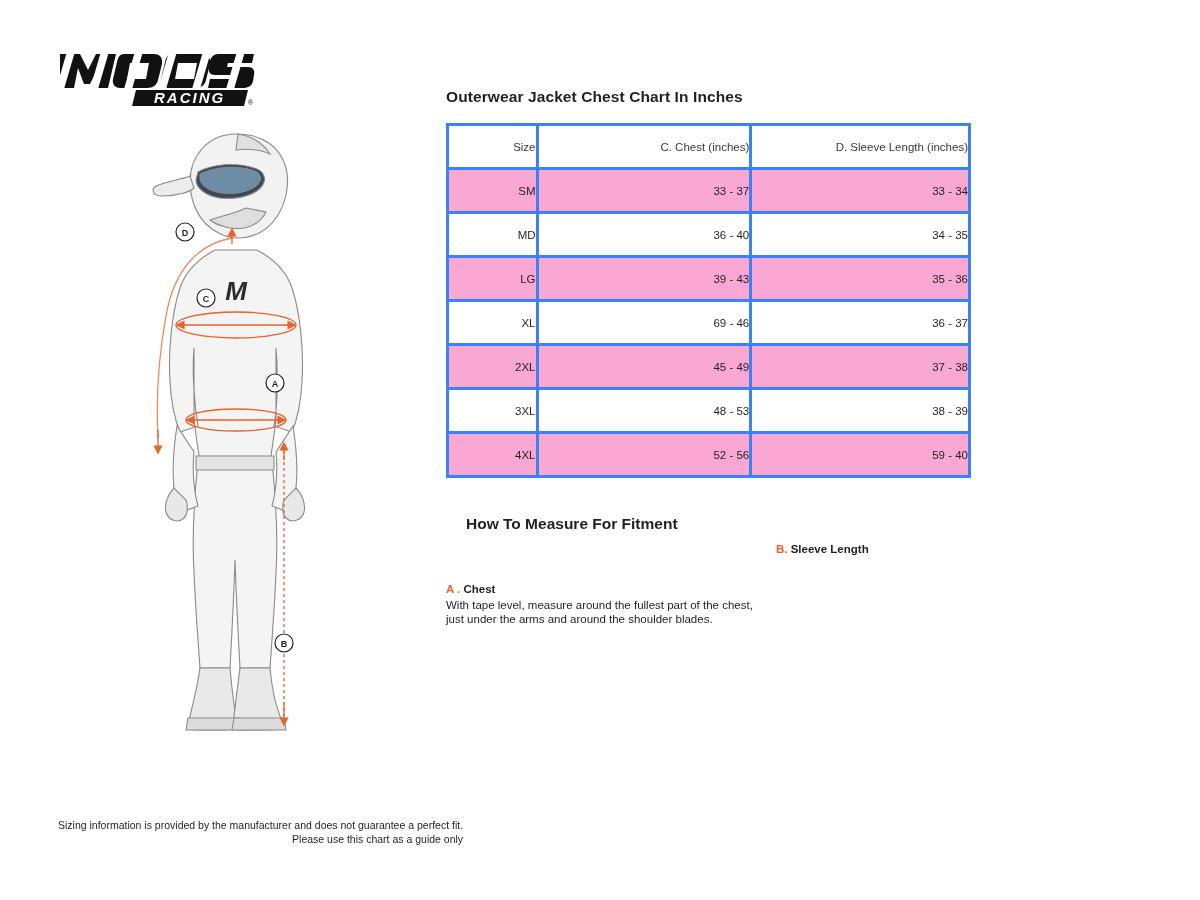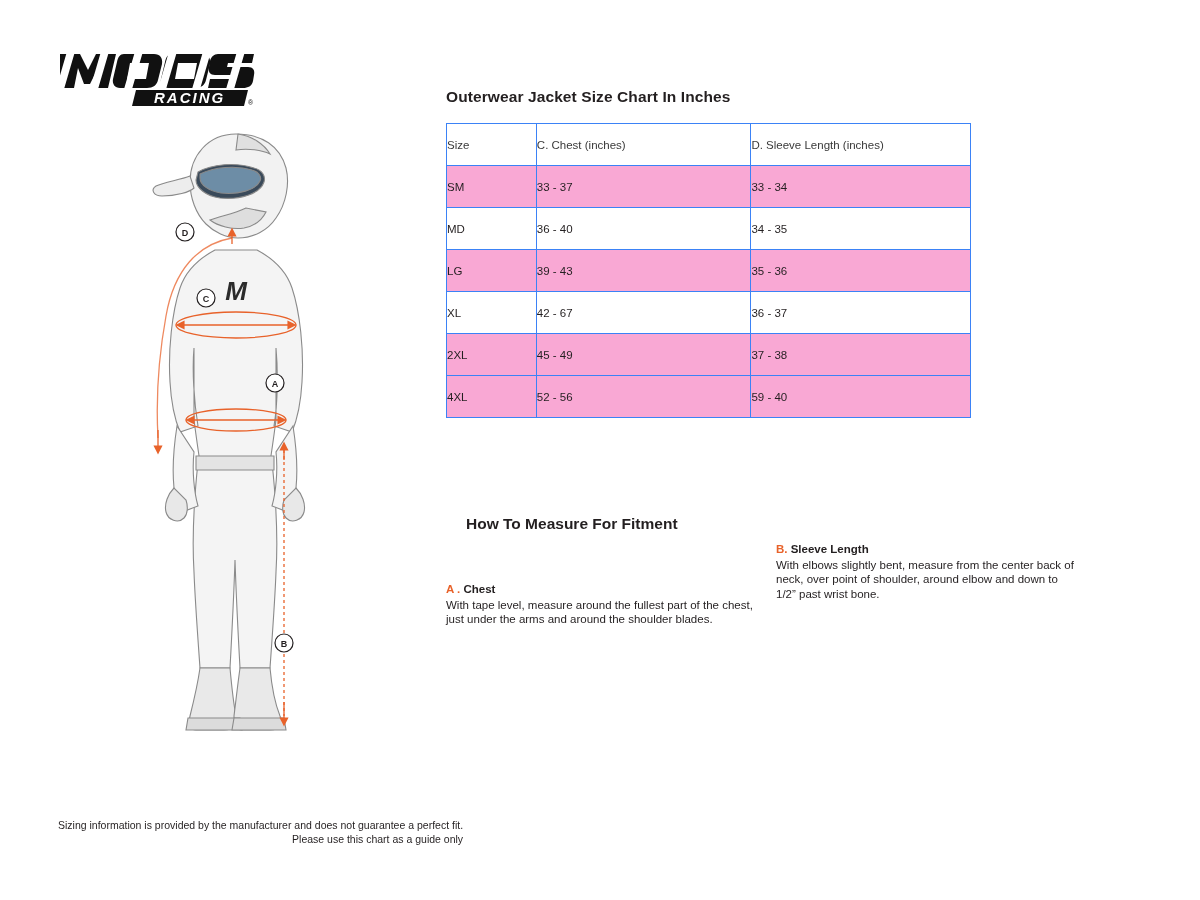--- a/index.html
+++ b/index.html
@@ -50,22 +50,22 @@
   table.size-chart {
     position: absolute;
     left: 446px;
     top: 123px;
     width: 525px;
     border-collapse: collapse;
     font-size: 11.5px;
   }
   table.size-chart th,
   table.size-chart td {
-    border: 1px solid #3b82f6;
-    text-align: left;
+    border: 3px solid #3b82f6;
+    text-align: right;
     color: #231f20;
     font-weight: normal;
     height: 41px;
     padding: 0;
   }
   table.size-chart th { color: #3a3a3a; }
   table.size-chart col.c-size { width: 90px; }
   table.size-chart col.c-chest { width: 215px; }
   table.size-chart col.c-sleeve { width: 220px; }
   table.size-chart tr.shade td { background: #f9a8d4; }
@@ -218,21 +218,21 @@
       <circle cx="164" cy="523" r="9" fill="#ffffff" stroke="#231f20" stroke-width="1.2"></circle>
       <text x="164" y="527" text-anchor="middle" font-family="Liberation Sans, sans-serif" font-size="9" font-weight="bold" fill="#231f20">B</text>
     </g>
 
     <g>
       <text x="116" y="180" text-anchor="middle" font-family="Liberation Sans, sans-serif" font-size="26" font-weight="bold" font-style="italic" fill="#2b2b2b">M</text>
     </g>
   </svg>
 </div>
 
-<div class="chart-title">Outerwear Jacket Size Chart In Inches</div>
+<div class="chart-title">Outerwear Jacket Chest Chart In Inches</div>
 
 <table class="size-chart">
   <colgroup>
     <col class="c-size">
       <col class="c-chest">
       <col class="c-sleeve">
   </colgroup>
   <thead>
     <tr>
       <th>Size</th>
@@ -251,27 +251,32 @@
       <td>36 - 40</td>
       <td>34 - 35</td>
     </tr>
     <tr class="shade">
       <td>LG</td>
       <td>39 - 43</td>
       <td>35 - 36</td>
     </tr>
     <tr>
       <td>XL</td>
-      <td>42 - 67</td>
+      <td>69 - 46</td>
       <td>36 - 37</td>
     </tr>
     <tr class="shade">
       <td>2XL</td>
       <td>45 - 49</td>
       <td>37 - 38</td>
+    </tr>
+    <tr>
+      <td>3XL</td>
+      <td>48 - 53</td>
+      <td>38 - 39</td>
     </tr>
     <tr class="shade">
       <td>4XL</td>
       <td>52 - 56</td>
       <td>59 - 40</td>
     </tr>
   </tbody>
 </table>
 
 <div class="measure-title">How To Measure For Fitment</div>
@@ -282,19 +287,18 @@
     <span class="measure-label">Chest</span>
   </div>
   <div>With tape level, measure around the fullest part of the chest, just under the arms and around the shoulder blades.</div>
 </div>
 
 <div class="measure-col b">
   <div class="measure-head">
     <span class="measure-letter">B.</span>
     <span class="measure-label">Sleeve Length</span>
   </div>
-  <div>With elbows slightly bent, measure from the center back of neck, over point of shoulder, around elbow and down to 1/2” past wrist bone.</div>
 </div>
 
 <div class="disclaimer">
   <div>Sizing information is provided by the manufacturer and does not guarantee a perfect fit.</div>
   <div>Please use this chart as a guide only</div>
 </div>
 
 </body></html>

